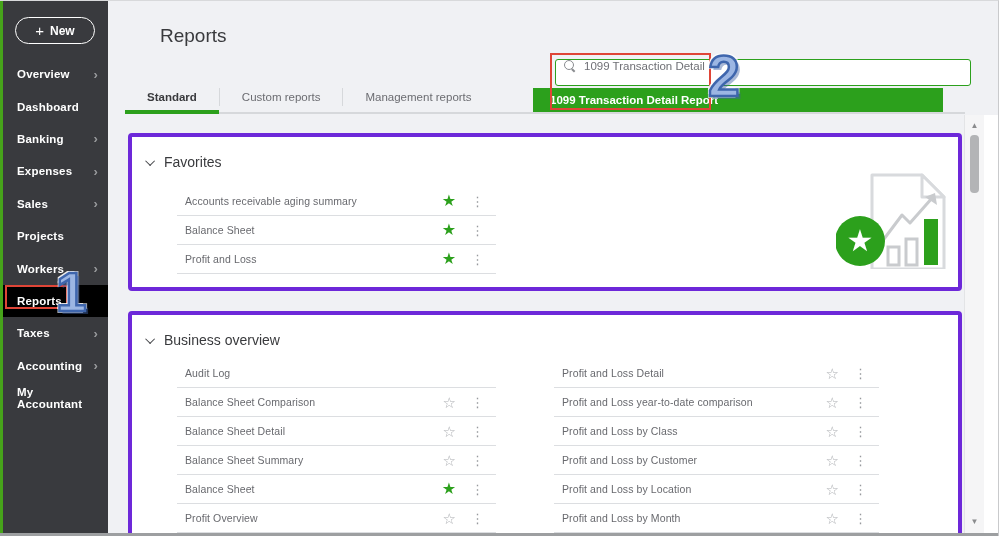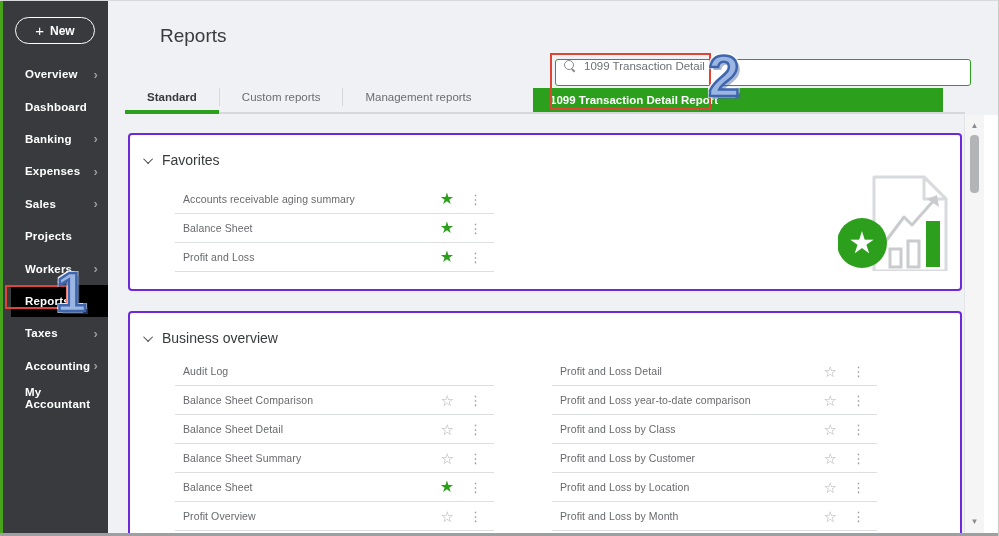--- a/index.html
+++ b/index.html
@@ -22,21 +22,21 @@
     background:#393a3e; border-left:3px solid #46a31a; z-index:5;
   }
   .new-btn{
     display:flex; align-items:center; justify-content:center; gap:6px;
     margin:16px 0 0 12px; width:80px; height:27px;
     background:transparent; border:1.5px solid #ffffff; border-radius:15px;
     color:#ffffff; font-size:12px; font-weight:600; cursor:pointer;
     font-family:"Liberation Sans", sans-serif;
   }
   .new-btn .plus{ font-size:15px; font-weight:400; line-height:1; }
-  .nav{ margin-top:14px;padding-left:8px; }
+  .nav{ margin-top:14px; }
   .nav-item{
     display:flex; align-items:center; height:32.4px; padding:0 10px 0 14px;
     color:#ffffff; font-size:11.5px; font-weight:600; letter-spacing:.2px;
     cursor:pointer;
   }
   .nav-item .chev{ margin-left:auto; color:#9a9b9e; font-size:13px; line-height:1; }
   .nav-item.active{ background:#000000; }
 
   
   .main{ position:absolute; left:108px; right:0; top:0; bottom:0; background:#f0f1f4; }
@@ -84,21 +84,21 @@
   }
   .search-suggestion{
     position:absolute; left:425px; top:87px; width:410px; height:24px;
     background:#2ca01c; color:#ffffff; font-size:11.5px; font-weight:700;
     line-height:24px; padding-left:17px; z-index:20; cursor:pointer;
   }
 
   
   .card{
     position:absolute; left:20px; width:834px;
-    background:#ffffff; border:2px solid #6d28d9; border-radius:4px;
+    background:#ffffff; border:4px solid #6d28d9; border-radius:4px;
   }
   .card-favorites{ top:132px; height:158px; }
   .card-business{ top:310px; height:300px; }
   .section-head{
     display:flex; align-items:center; gap:9px; margin:16px 0 0 16px;
     font-size:14px; font-weight:500; color:#393a3d; cursor:pointer; height:18px;
   }
   .chev-down{
     width:7px; height:7px; border-left:1.8px solid #45464a; border-bottom:1.8px solid #45464a;
     transform:rotate(-45deg) translateY(-2px); flex:0 0 auto;

